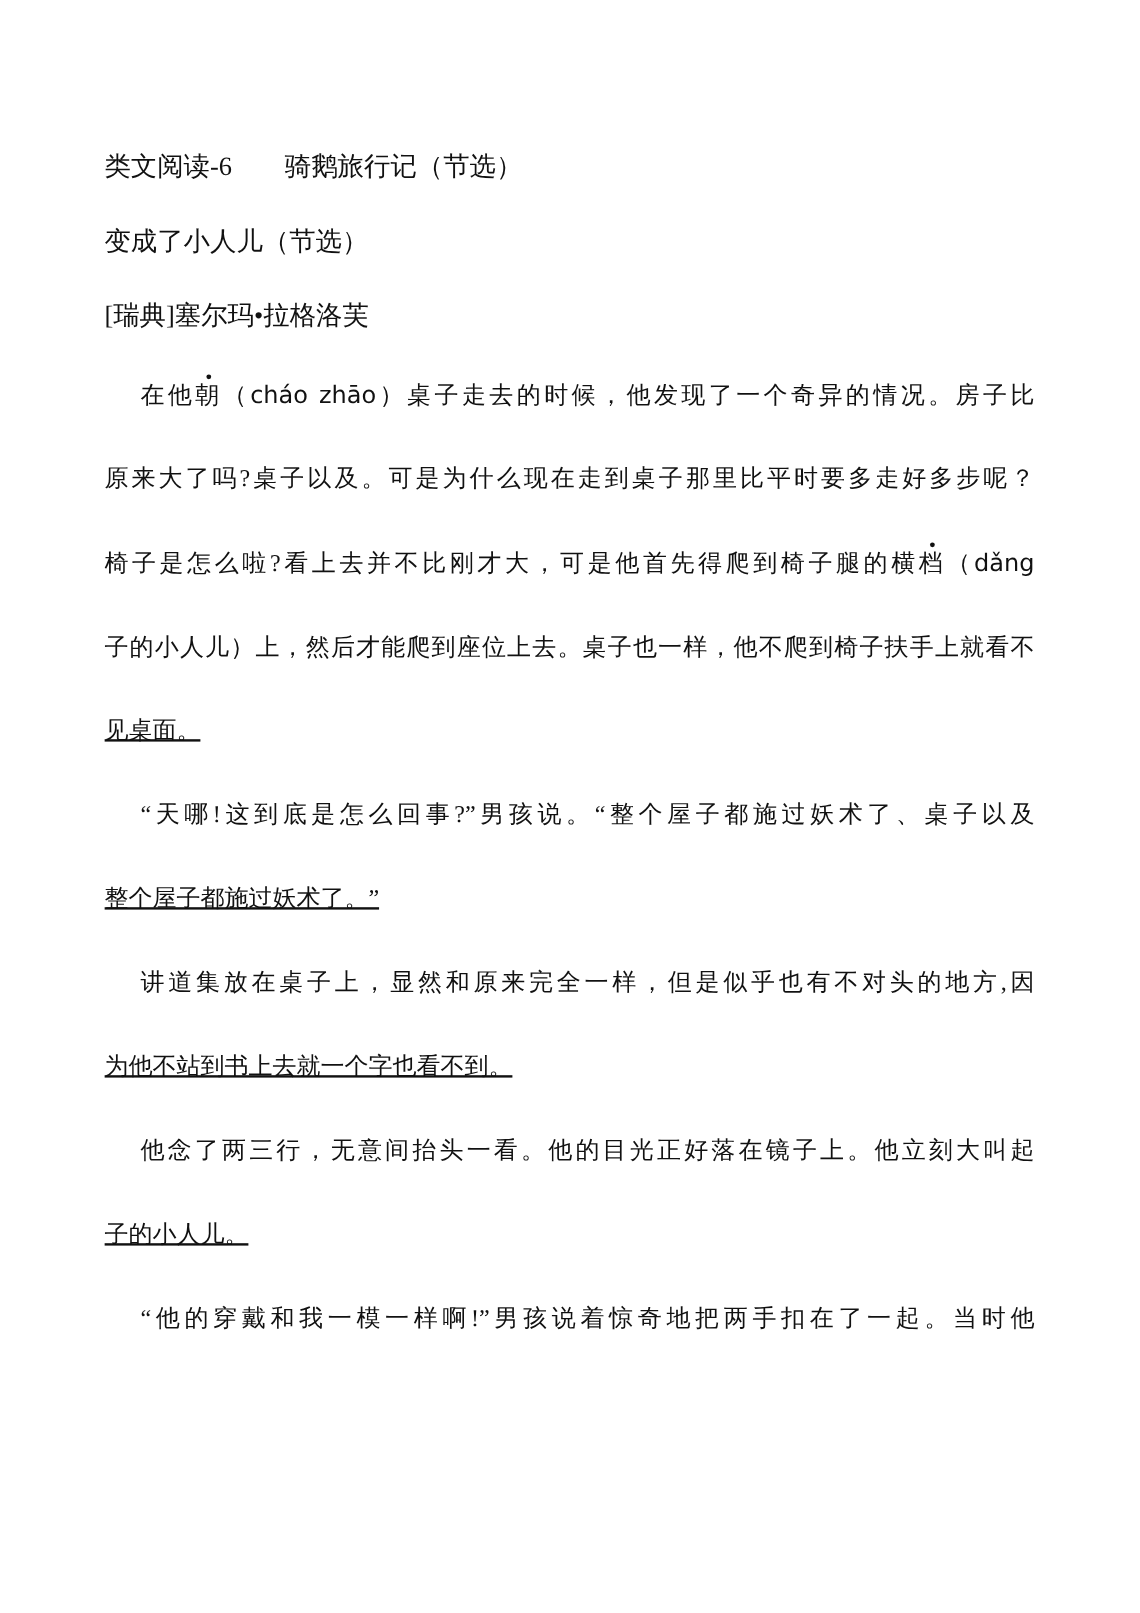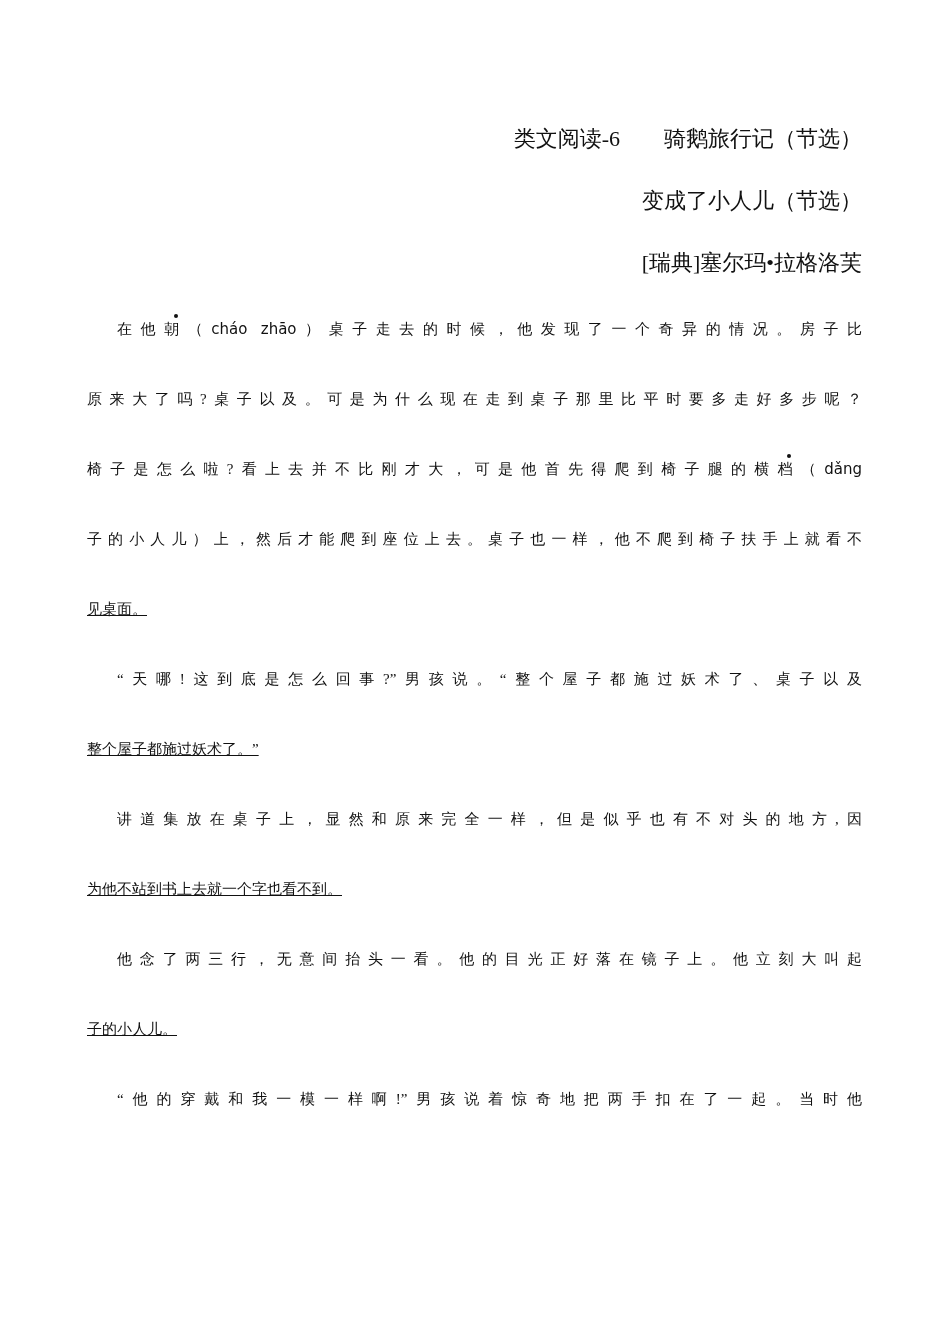--- a/index.html
+++ b/index.html
@@ -16,32 +16,32 @@
     padding: 108px 88px 0 87px;
     font-family: "Liberation Serif", "DejaVu Serif", serif;
     color: #111111;
     overflow: hidden;
   }
   .hline {
     height: 62px;
     line-height: 62px;
     font-size: 22px;
     font-weight: normal;
-    text-align: right;
+    text-align: left;
     margin: 0;
     padding: 0;
     white-space: pre;
   }
   .docbody {
     width: 775px;
   }
   .line {
     height: 70px;
     line-height: 70px;
-    font-size: 15px;
+    font-size: 20px;
     text-align: justify;
     text-align-last: justify;
     text-justify: inter-character;
     overflow: hidden;
   }
   .line.last {
     text-align: left;
     text-align-last: left;
     text-decoration: underline;
   }

